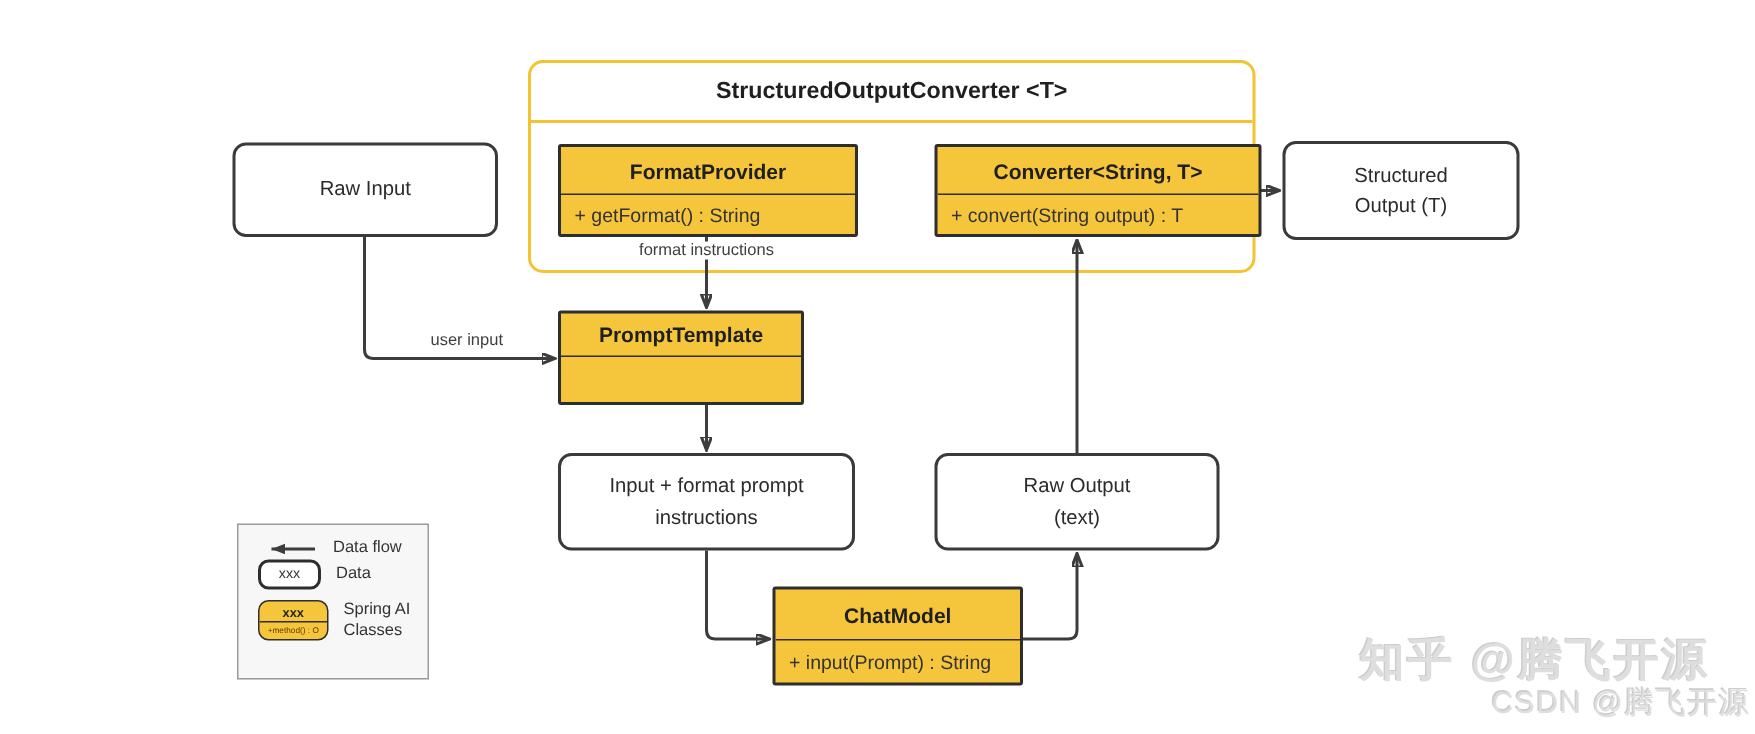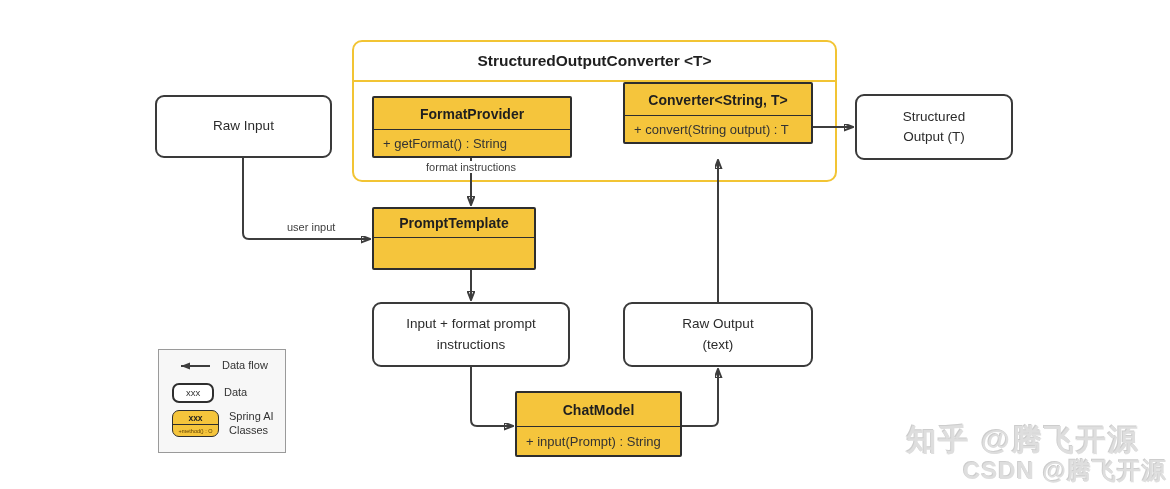--- a/index.html
+++ b/index.html
@@ -68,21 +68,21 @@
     flex:1;display:flex;align-items:center;justify-content:center;
     font-size:5.5px;color:#5a3c00;white-space:nowrap;
   }
   .legend-arrow{flex:none;}
   
   .wm{
     position:absolute;z-index:5;color:#DEDEDE;font-weight:bold;letter-spacing:2px;
     text-shadow:-1px -1px 0 #CDCDCD,1px 1px 0 #ffffff;white-space:nowrap;
   }
   .wm-zhihu{right:30px;top:420px;font-size:30px;}
-  .wm-csdn{right:3px;top:455px;font-size:24px;font-weight:bold;letter-spacing:1px;margin-left:22px;}
+  .wm-csdn{right:3px;top:455px;font-size:20px;font-weight:normal;letter-spacing:1px;margin-left:22px;}
 </style>
 </head>
 <body>
 
 <div class="canvas">
 
   <div class="group-box">
     <div class="group-title">StructuredOutputConverter &lt;T&gt;</div>
   </div>
 
@@ -118,40 +118,40 @@
   <div class="node data-node" style="left:623px;top:302px;width:190px;height:65px">
     <span>Raw Output</span>
     <span>(text)</span>
   </div>
 
   <div class="node class-node" style="left:372px;top:96px;width:200px;height:62px">
     <div class="class-title">FormatProvider</div>
     <div class="class-method">+ getFormat() : String</div>
   </div>
 
-  <div class="node class-node" style="left:623px;top:82px;width:190px;height:62px">
+  <div class="node class-node" style="left:623px;top:96px;width:218px;height:62px">
     <div class="class-title">Converter&lt;String, T&gt;</div>
     <div class="class-method">+ convert(String output) : T</div>
   </div>
 
   <div class="node class-node" style="left:372px;top:207px;width:164px;height:63px">
     <div class="class-title" style="flex-basis:28px">PromptTemplate</div>
     <div class="class-empty"></div>
   </div>
 
   <div class="node class-node" style="left:515px;top:391px;width:167px;height:66px">
     <div class="class-title" style="flex-basis:33px">ChatModel</div>
     <div class="class-method">+ input(Prompt) : String</div>
   </div>
 
   <div class="edge-label bg" style="left:471px;top:161px;transform:translateX(-50%)">format instructions</div>
   <div class="edge-label" style="left:287px;top:221px">user input</div>
 
   <div class="legend">
-    <div class="legend-row" style="margin-bottom:10px">
+    <div class="legend-row" style="margin-bottom:0">
       <svg class="legend-arrow" width="40" height="10">
         <defs>
           <marker id="larr" markerUnits="userSpaceOnUse" markerWidth="10" markerHeight="8" refX="9" refY="3.5" orient="auto">
             <path d="M0,0 L9,3.5 L0,7 Z" fill="#3D3D3D"></path>
           </marker>
         </defs>
         <path d="M38,5 L9,5" stroke="#3D3D3D" stroke-width="2" fill="none" marker-end="url(#larr)"></path>
       </svg>
       <span class="legend-label">Data flow</span>
     </div>

